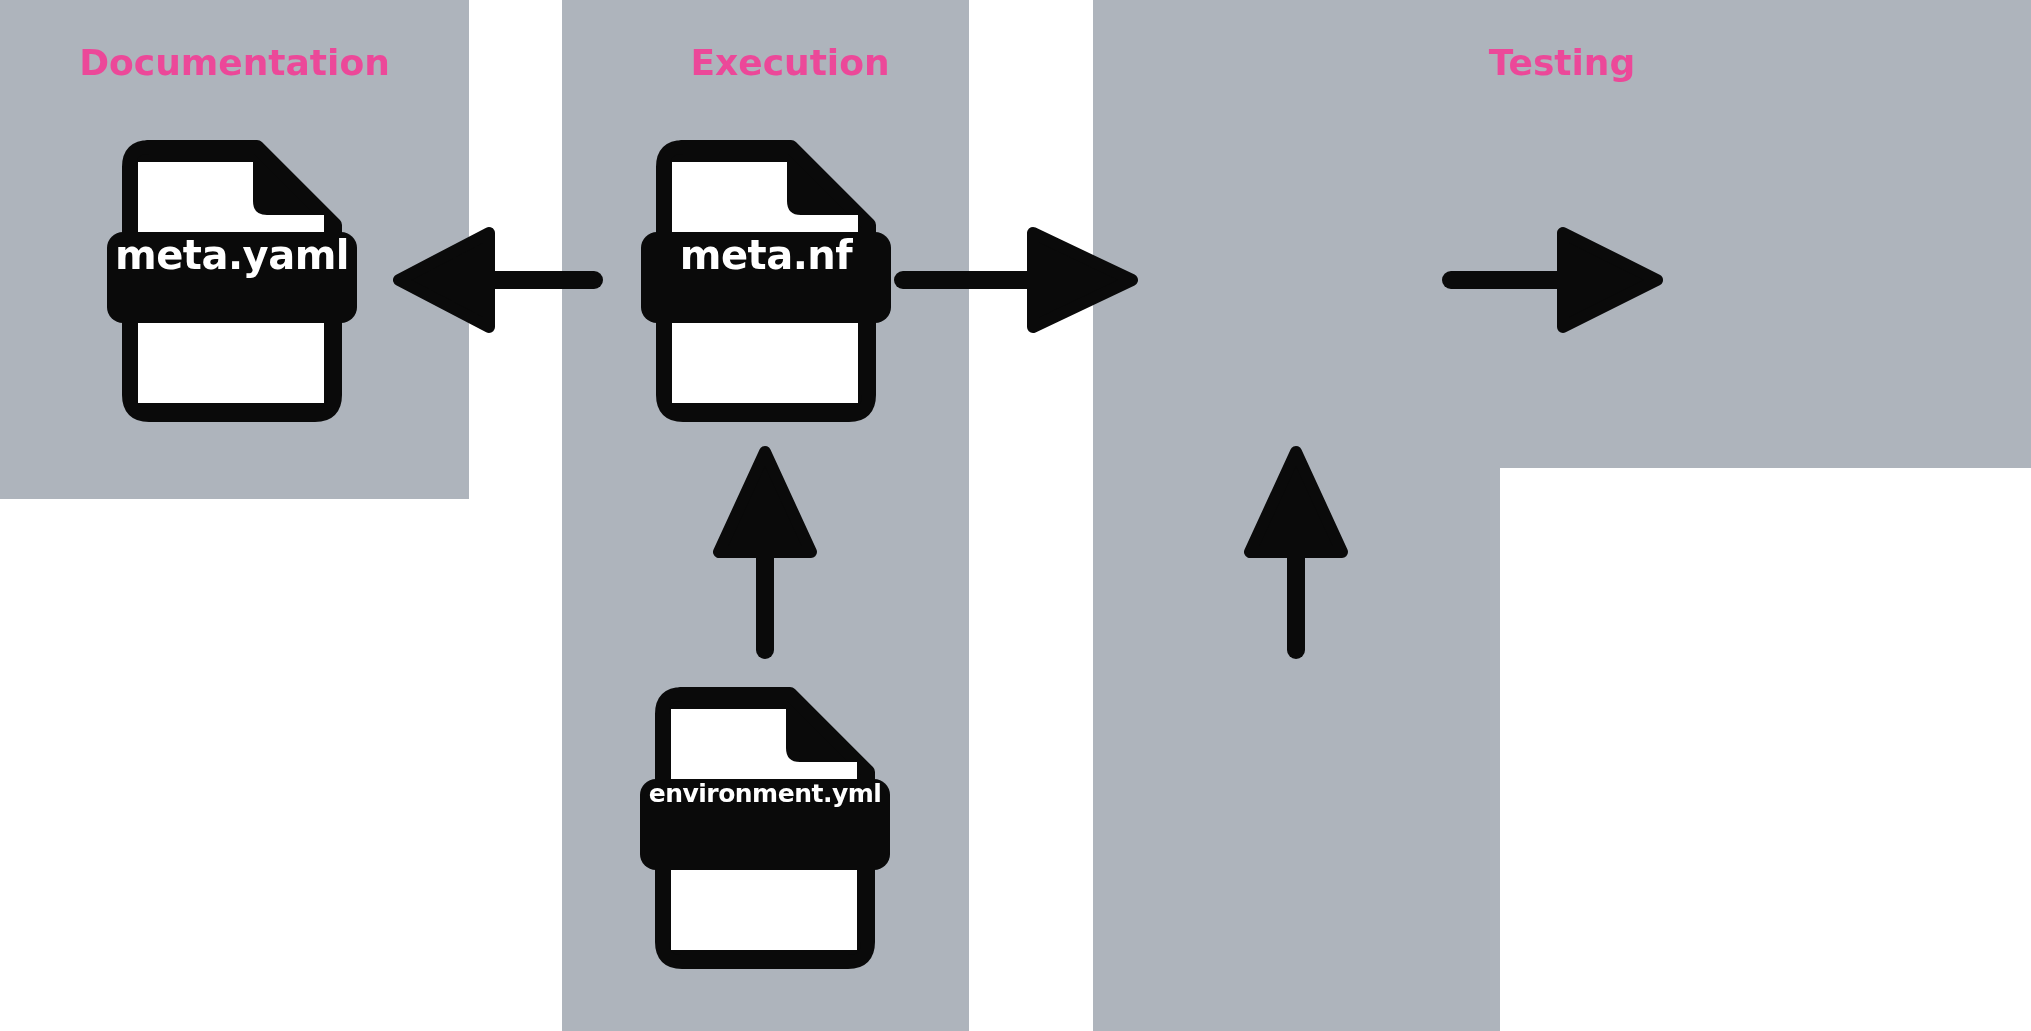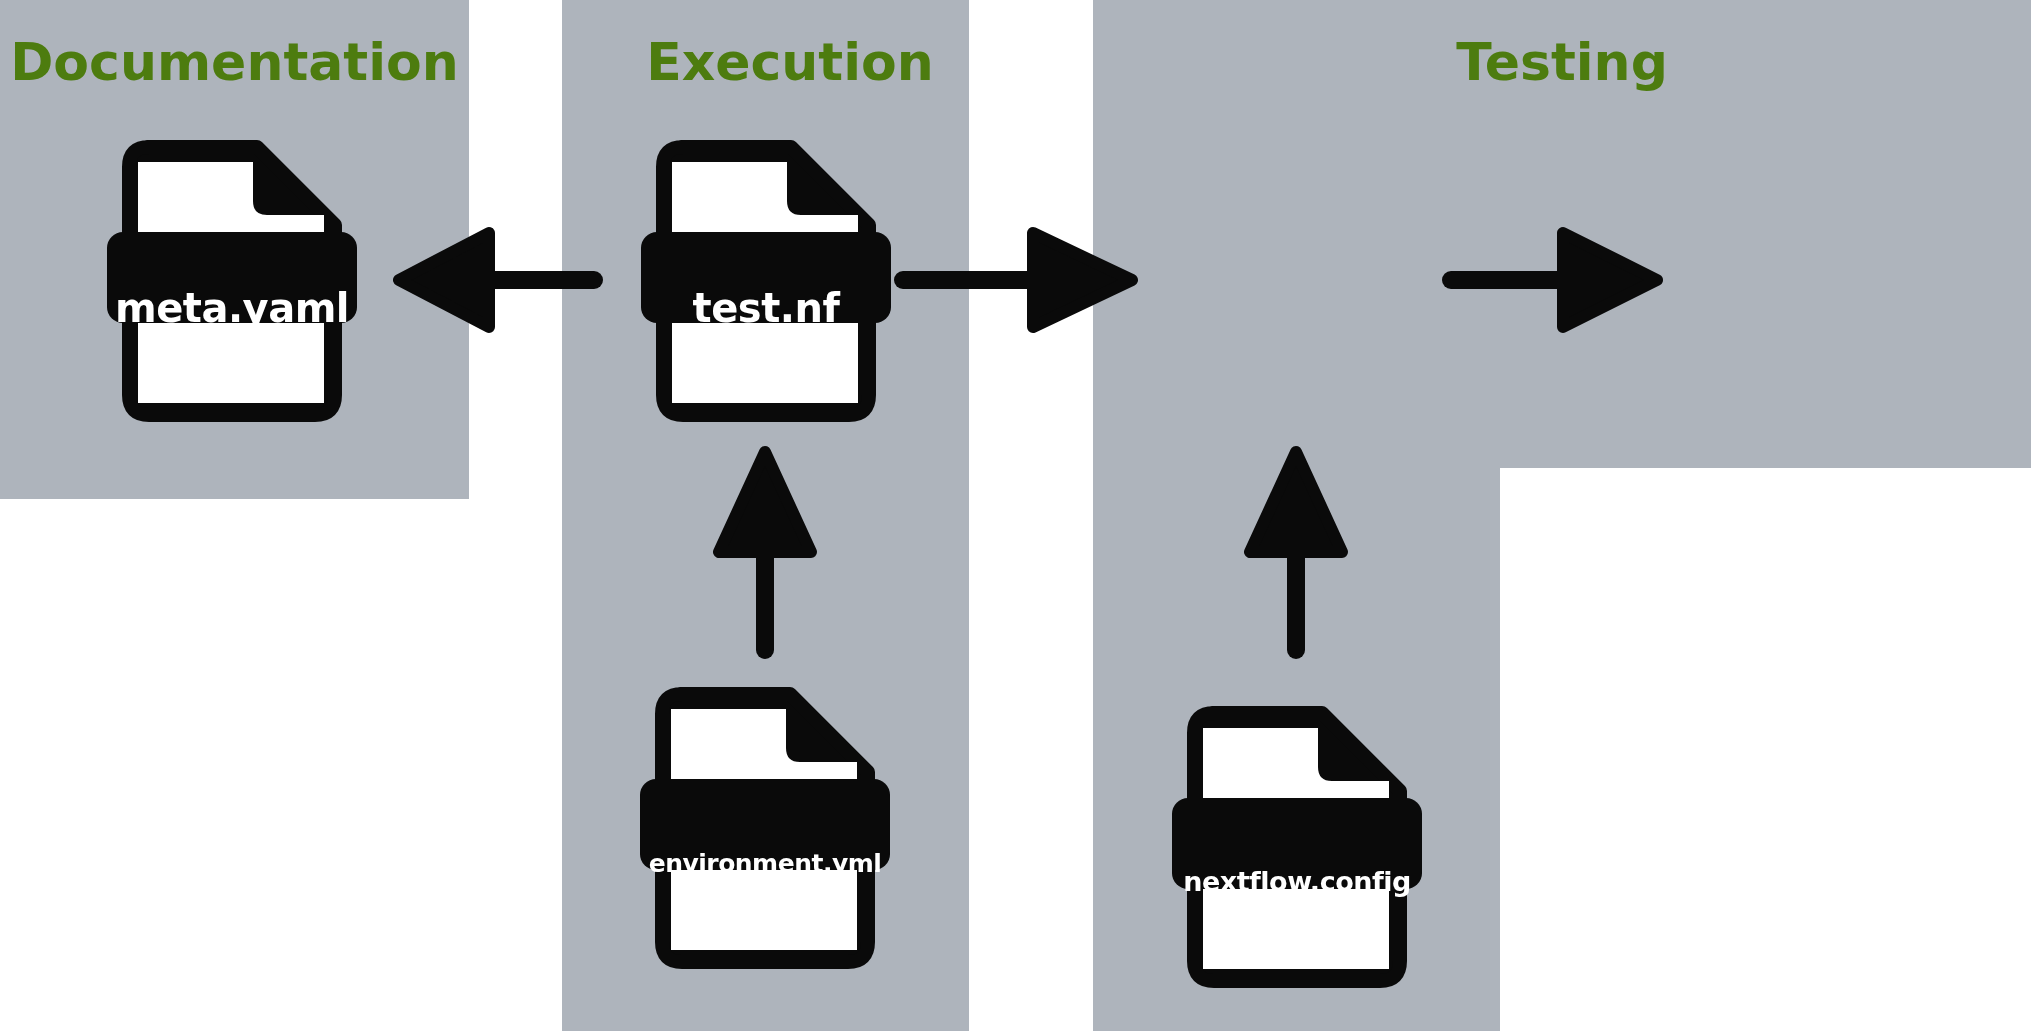--- a/index.html
+++ b/index.html
@@ -11,30 +11,30 @@
     background:#ffffff;
   }
   .panel{position:absolute;background:#aeb4bc;}
   .panel-doc{left:0;top:0;width:469px;height:499px;}
   .panel-exec{left:562px;top:0;width:407px;height:1031px;}
   .panel-test-col{left:1093px;top:0;width:407px;height:1031px;}
   .panel-test-top{left:1500px;top:0;width:531px;height:468px;}
   .section-title{
     position:absolute;top:30px;height:64px;
     display:flex;align-items:center;justify-content:center;
-    color:#4d7c0f;font-size:52px;font-weight:bold;letter-spacing:0px;
+    color:#ec4899;font-size:36px;font-weight:bold;letter-spacing:0px;
   }
   .title-doc{left:0;width:469px;}
   .title-exec{left:562px;width:456px;}
   .title-test{left:1093px;width:938px;}
   .file{position:absolute;width:250px;height:290px;}
   .file svg{position:absolute;left:0;top:0;display:block;}
   .file-label{
     position:absolute;left:0;top:95px;width:250px;height:91px;
-    display:flex;align-items:flex-end;justify-content:center;margin-top:8px;
+    display:flex;align-items:flex-start;justify-content:center;
   }
   .file-label span{
     color:#ffffff;font-weight:bold;letter-spacing:-0.5px;white-space:nowrap;
   }
   .arrows{position:absolute;left:0;top:0;}
   .tail{stroke:#0a0a0a;stroke-width:18;stroke-linecap:round;fill:none;}
   .head{fill:#0a0a0a;stroke:#0a0a0a;stroke-width:12;stroke-linejoin:round;}
 </style>
 </head>
 <body>
@@ -86,43 +86,32 @@
   </div>
 
   <div class="file" style="left:641px;top:137px">
     <svg viewBox="0 0 250 290" width="250" height="290">
       <path d="M40,10 H150 L228,88 V258 Q228,278 208,278 H42 Q22,278 22,258 V30 Q22,10 42,10 Z" fill="#0a0a0a" stroke="#0a0a0a" stroke-width="14" stroke-linejoin="round"></path>
       <path d="M31,25 H146 V64 Q146,78 160,78 H217 V100 H31 Z" fill="#ffffff"></path>
       <rect x="31" y="186" width="186" height="80" fill="#ffffff"></rect>
       <rect x="0" y="95" width="250" height="91" rx="16" fill="#0a0a0a"></rect>
     </svg>
     <div class="file-label">
-        <span style="font-size:40px">test.nf</span>
+        <span style="font-size:40px">meta.nf</span>
       </div>
   </div>
 
 
 
   <div class="file" style="left:640px;top:684px">
     <svg viewBox="0 0 250 290" width="250" height="290">
       <path d="M40,10 H150 L228,88 V258 Q228,278 208,278 H42 Q22,278 22,258 V30 Q22,10 42,10 Z" fill="#0a0a0a" stroke="#0a0a0a" stroke-width="14" stroke-linejoin="round"></path>
       <path d="M31,25 H146 V64 Q146,78 160,78 H217 V100 H31 Z" fill="#ffffff"></path>
       <rect x="31" y="186" width="186" height="80" fill="#ffffff"></rect>
       <rect x="0" y="95" width="250" height="91" rx="16" fill="#0a0a0a"></rect>
     </svg>
     <div class="file-label">
         <span style="font-size: 25px;">environment.yml</span>
       </div>
   </div>
 
-  <div class="file" style="left:1172px;top:703px">
-    <svg viewBox="0 0 250 290" width="250" height="290">
-      <path d="M40,10 H150 L228,88 V258 Q228,278 208,278 H42 Q22,278 22,258 V30 Q22,10 42,10 Z" fill="#0a0a0a" stroke="#0a0a0a" stroke-width="14" stroke-linejoin="round"></path>
-      <path d="M31,25 H146 V64 Q146,78 160,78 H217 V100 H31 Z" fill="#ffffff"></path>
-      <rect x="31" y="186" width="186" height="80" fill="#ffffff"></rect>
-      <rect x="0" y="95" width="250" height="91" rx="16" fill="#0a0a0a"></rect>
-    </svg>
-    <div class="file-label">
-        <span style="font-size: 27px;">nextflow.config</span>
-      </div>
-  </div>
 
 </div>
 
 </body></html>

